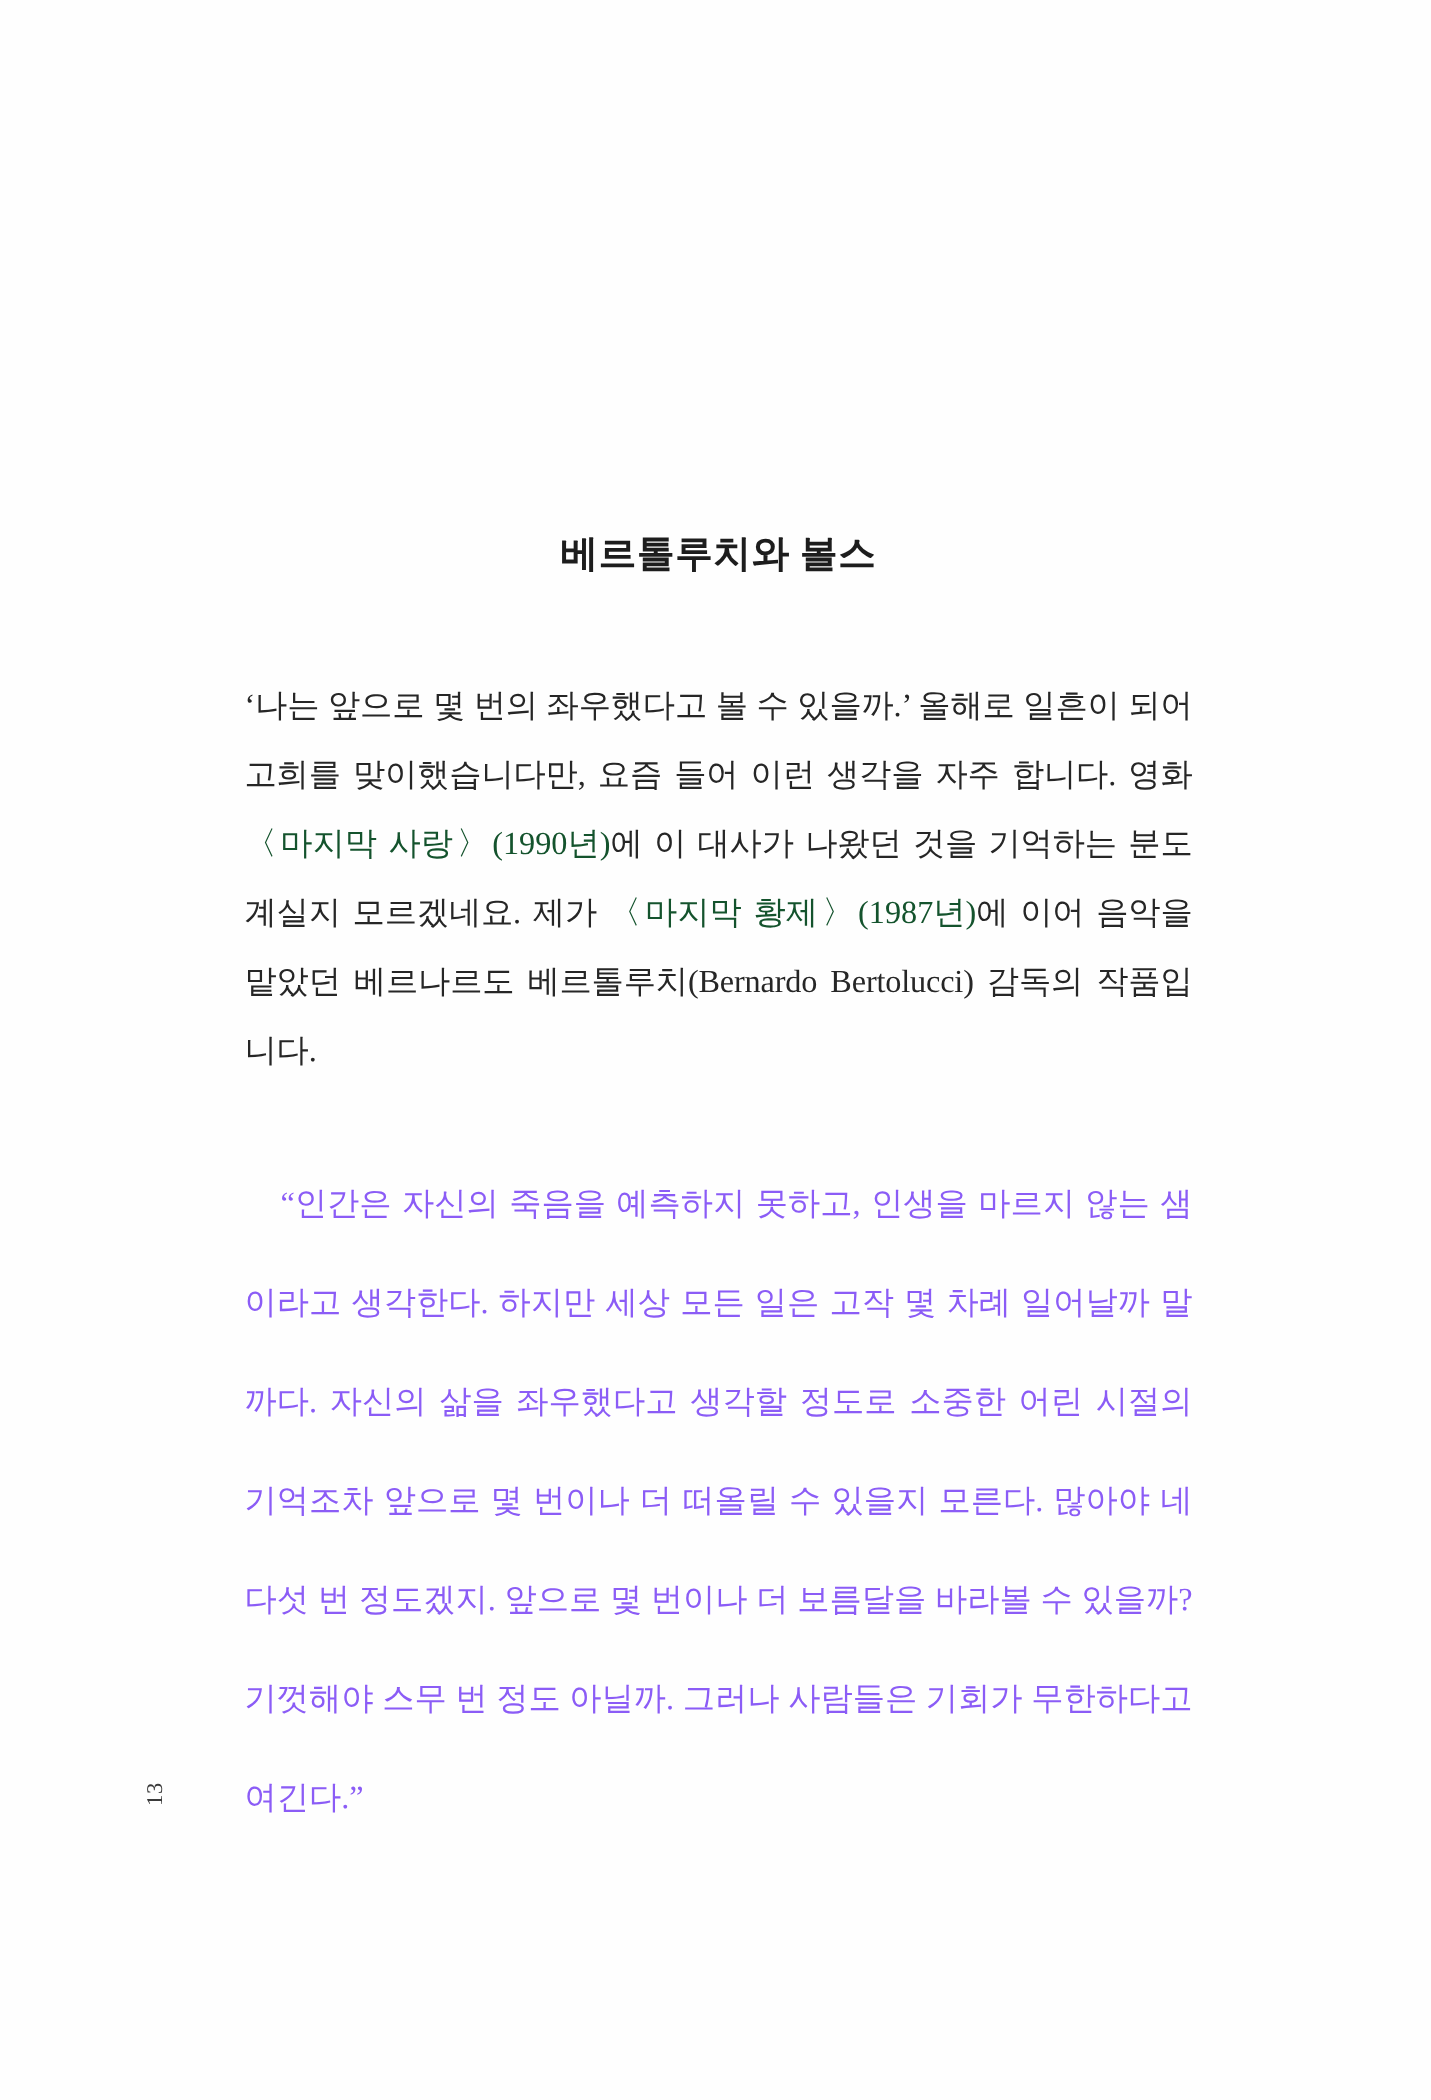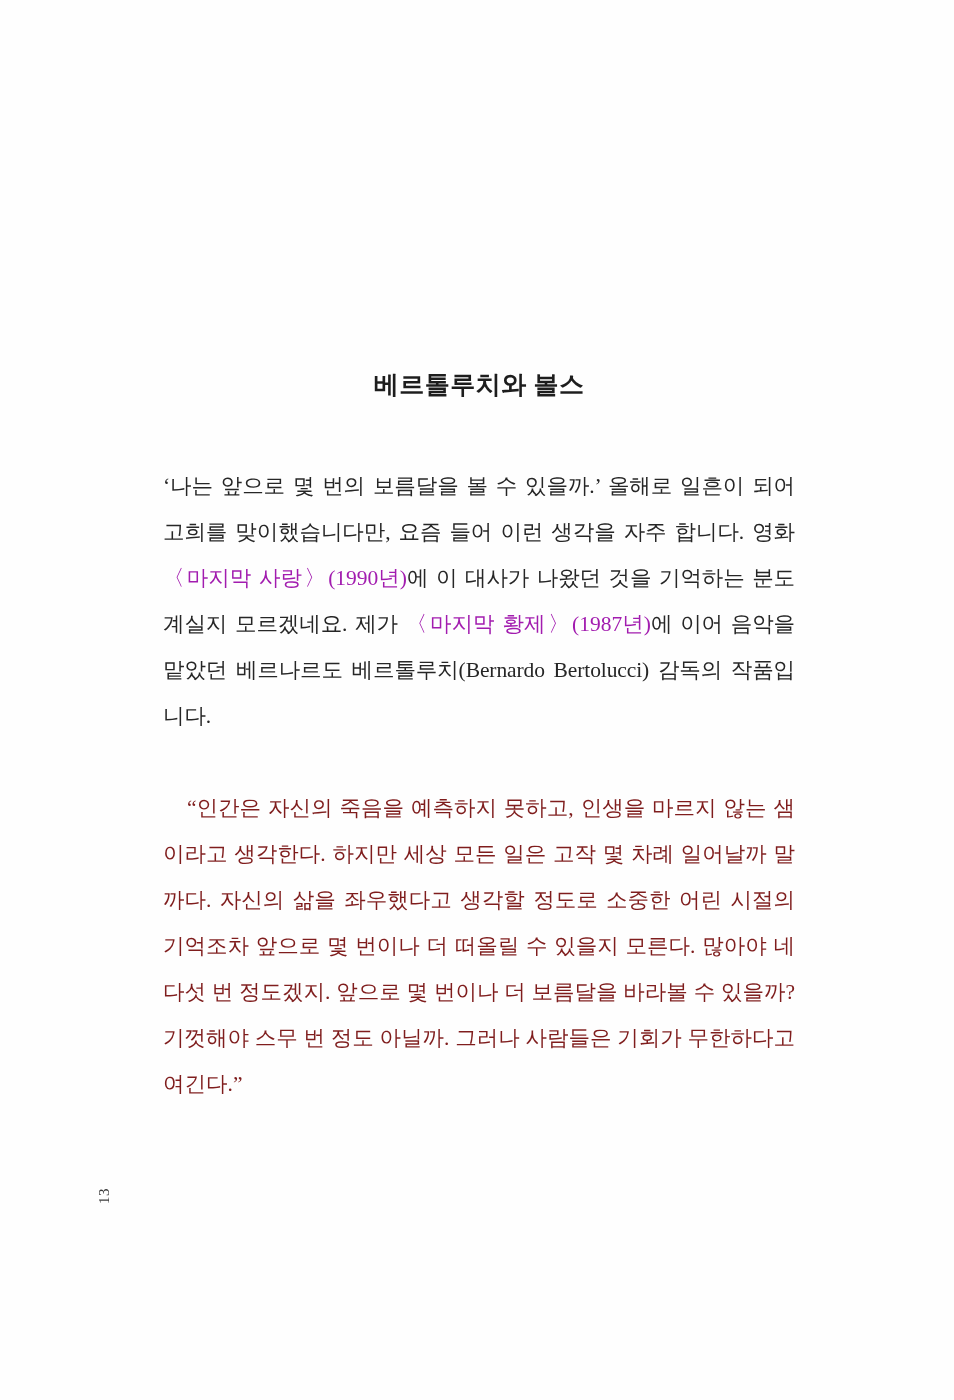--- a/index.html
+++ b/index.html
@@ -57,21 +57,21 @@
     width: 632px;
   }
 
   .chapter-title {
     font-family: "Liberation Serif", serif;
     font-weight: bold;
     font-size: 25px;
     letter-spacing: 0.5px;
     text-align: center;
     color: #1d1d1d;
-    margin: 16px 0 62px 0;
+    margin: 0 0 62px 0;
   }
 
   p.body {
     margin: 0;
     font-size: 21.5px;
     line-height: 46px;
     text-align: justify;
     text-justify: inter-character;
     color: #262626;
     letter-spacing: -0.1px;
@@ -81,29 +81,29 @@
     text-indent: 24px;
   }
 
   .gap {
     height: 46px;
   }
 
   .quote {
     margin: 0;
     font-size: 21.5px;
-    line-height: 46px;
+    line-height: 66px;
     text-align: justify;
     text-justify: inter-character;
-    color: #7f1d1d;
+    color: #8b5cf6;
     text-indent: 24px;
   }
 
   .faded {
-    color: #a21caf;
+    color: #14532d;
     margin-top: 40px;
   }
 
   .latin {
     font-family: "Liberation Serif", serif;
     letter-spacing: 0;
   }
 </style>
 </head>
 <body>
@@ -112,21 +112,21 @@
 
   <div class="running-head">감히 우리는</div>
 
   <div class="folio">13</div>
 
   <div class="content">
 
     <h1 class="chapter-title">베르톨루치와 볼스</h1>
 
     <p class="body">
-      <span>‘나는 앞으로 몇 번의 보름달을 볼 수 있을까.’ 올해로 일흔이 되어 고희를 맞이했습니다만, 요즘 들어 이런 생각을 자주 합니다. 영화 </span><span class="faded latin">〈마지막 사랑〉(1990년)</span><span>에 이 대사가 나왔던 것을 기억하는 분도 계실지 모르겠네요. 제가 </span><span class="faded latin">〈마지막 황제〉(1987년)</span><span>에 이어 음악을 맡았던 베르나르도 베르톨루치(Bernardo Bertolucci) 감독의 작품입니다.</span>
+      <span>‘나는 앞으로 몇 번의 좌우했다고 볼 수 있을까.’ 올해로 일흔이 되어 고희를 맞이했습니다만, 요즘 들어 이런 생각을 자주 합니다. 영화 </span><span class="faded latin">〈마지막 사랑〉(1990년)</span><span>에 이 대사가 나왔던 것을 기억하는 분도 계실지 모르겠네요. 제가 </span><span class="faded latin">〈마지막 황제〉(1987년)</span><span>에 이어 음악을 맡았던 베르나르도 베르톨루치(Bernardo Bertolucci) 감독의 작품입니다.</span>
     </p>
 
 
     <div class="gap"></div>
 
     <p class="quote">“인간은 자신의 죽음을 예측하지 못하고, 인생을 마르지 않는 샘이라고 생각한다. 하지만 세상 모든 일은 고작 몇 차례 일어날까 말까다. 자신의 삶을 좌우했다고 생각할 정도로 소중한 어린 시절의 기억조차 앞으로 몇 번이나 더 떠올릴 수 있을지 모른다. 많아야 네다섯 번 정도겠지. 앞으로 몇 번이나 더 보름달을 바라볼 수 있을까? 기껏해야 스무 번 정도 아닐까. 그러나 사람들은 기회가 무한하다고 여긴다.”</p>
 
   </div>
 </div>
 

